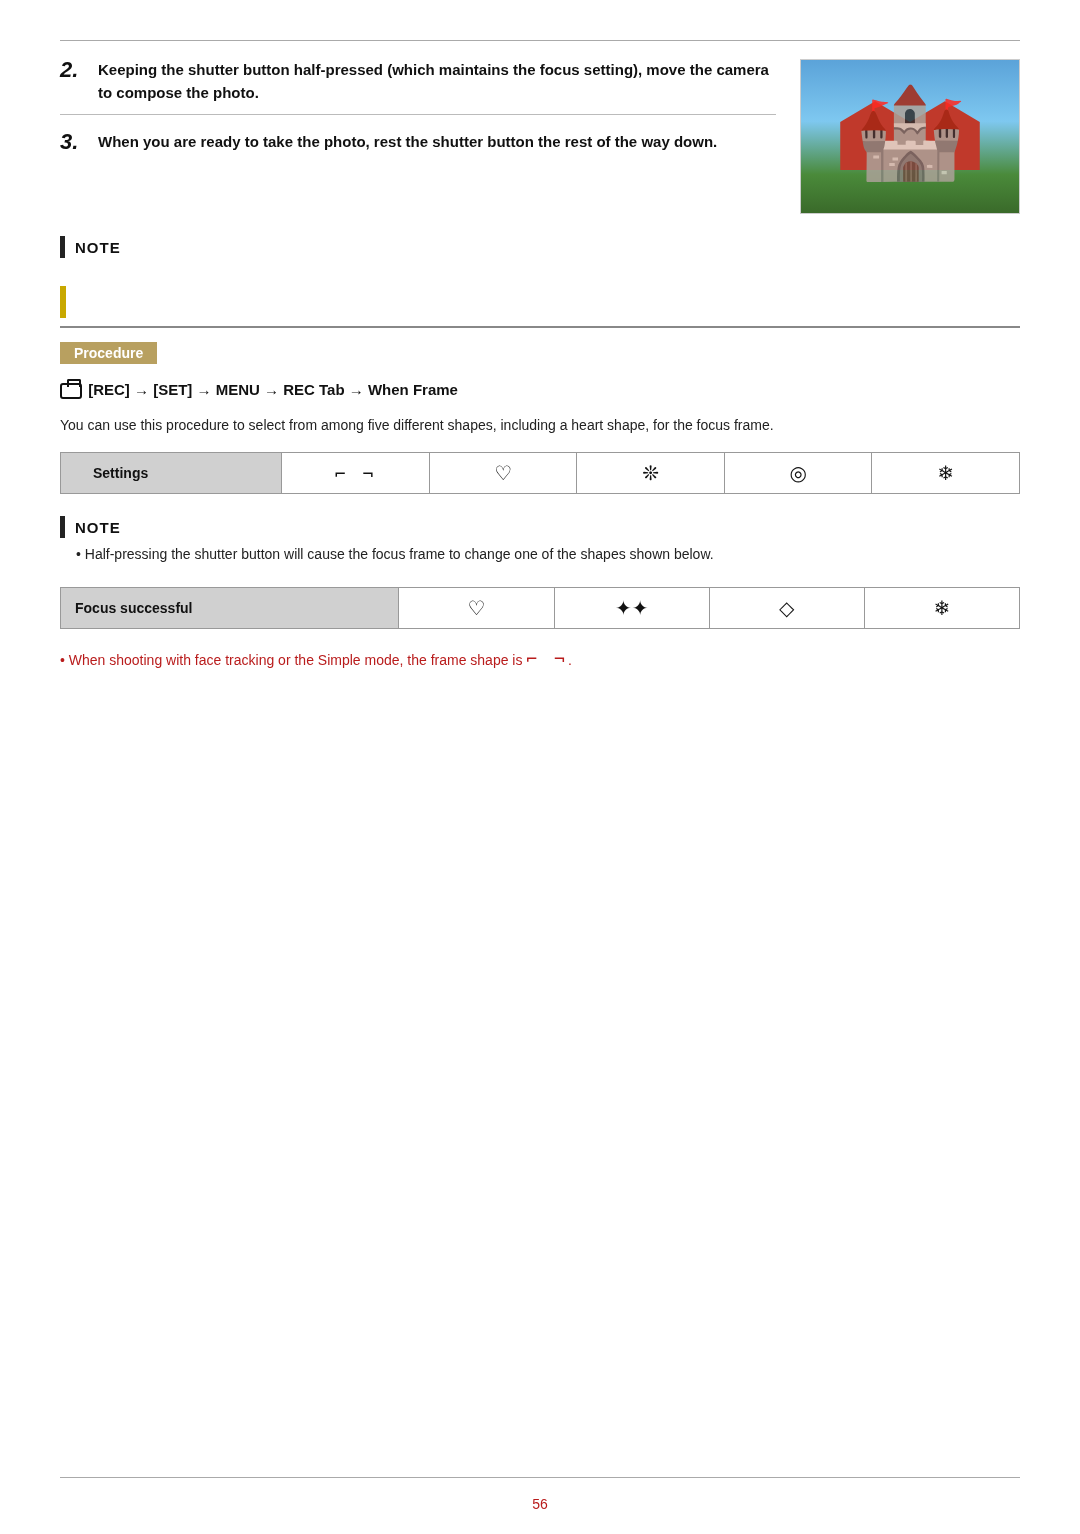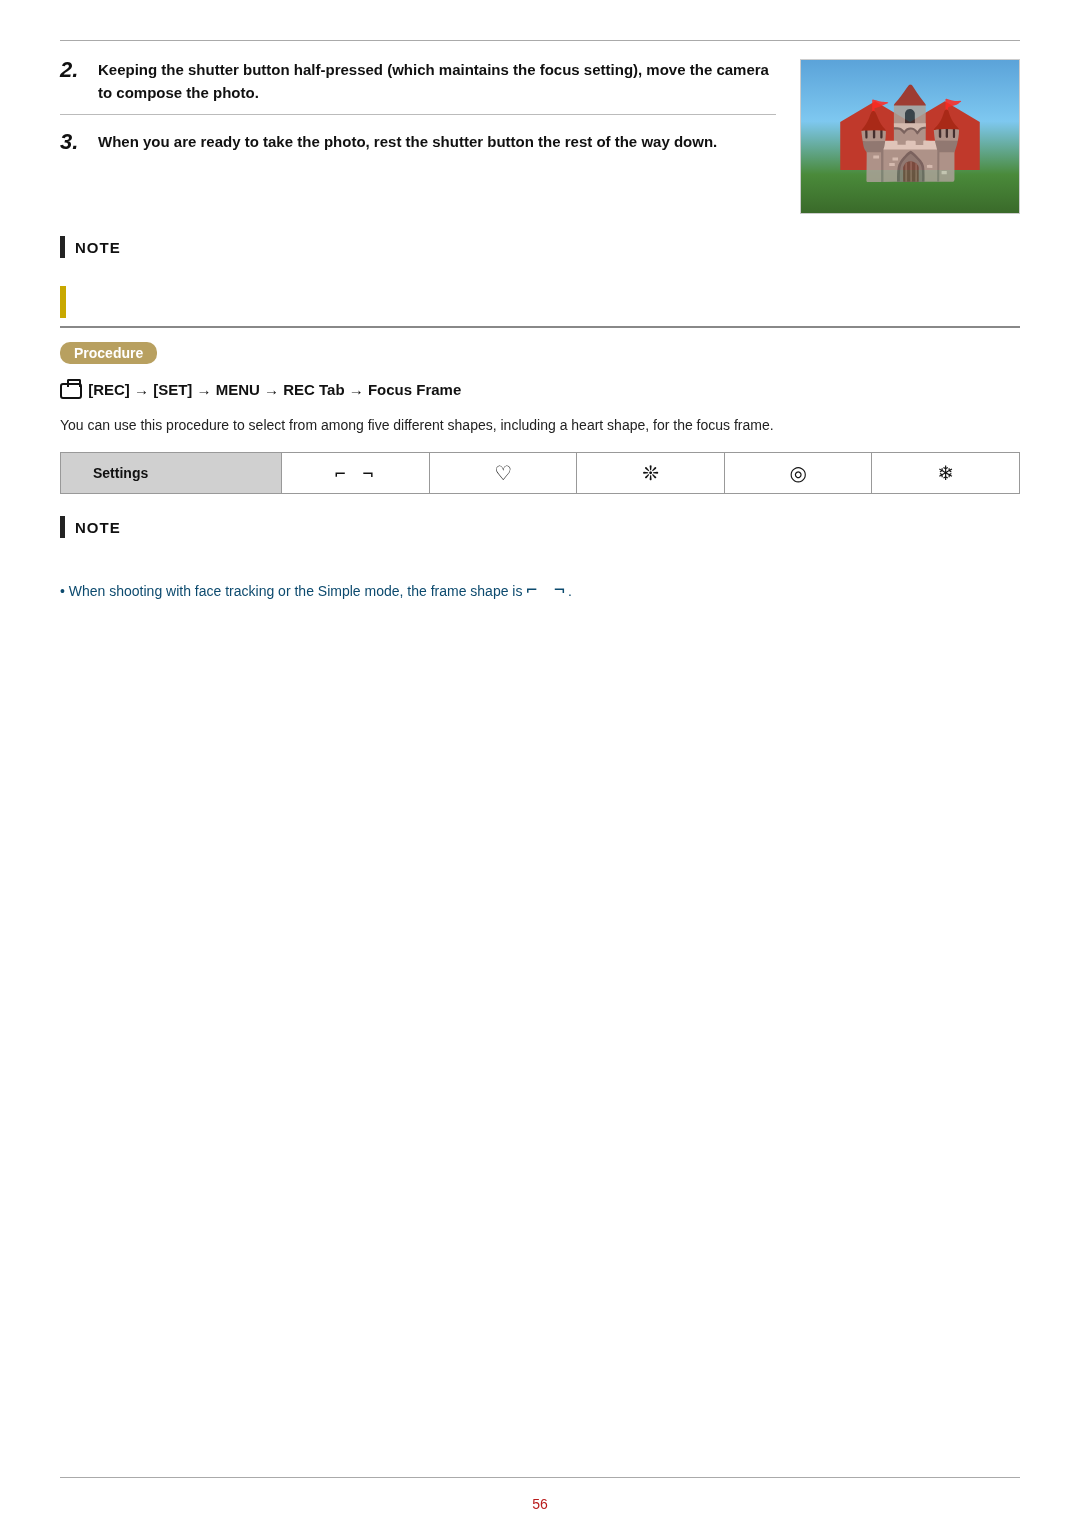--- a/index.html
+++ b/index.html
@@ -167,21 +167,21 @@
     }
 
     
     .procedure-badge {
       display: inline-block;
       background: #b8a060;
       color: #fff;
       font-weight: bold;
       font-size: 14px;
       padding: 3px 14px;
-      border-radius: 10px;
+      border-radius: 0;
       margin-bottom: 14px;
     }
 
     
     .menu-path {
       font-weight: bold;
       font-size: 15px;
       margin-bottom: 12px;
       line-height: 1.6;
     }
@@ -270,21 +270,21 @@
 
     .focus-table td.symbol-cell {
       font-size: 20px;
       width: 110px;
     }
 
     .bottom-note {
       font-size: 14px;
       line-height: 1.6;
       margin-top: 10px;
-      color: #0c4a6e;
+      color: #b91c1c;
     }
 
     .page-number {
       position: absolute;
       bottom: 22px;
       left: 50%;
       transform: translateX(-50%);
       font-size: 14px;
       color: #b91c1c;
     }
@@ -344,21 +344,21 @@
 <div class="section-heading">
   <div class="section-bar"></div>
 </div>
 
 
 <div class="procedure-badge">Procedure</div>
 
 
 <div class="menu-path">
   <span class="cam-icon"></span>
-  <span>[REC] → [SET] → MENU → REC Tab → Focus Frame</span>
+  <span>[REC] → [SET] → MENU → REC Tab → When Frame</span>
 </div>
 
 
 <p class="desc-text">You can use this procedure to select from among five different shapes, including a heart shape, for the focus frame.</p>
 
 
 <table class="settings-table">
   <tbody>
       <tr>
     <td class="label-cell">Settings</td>
@@ -374,25 +374,33 @@
   </table>
 
 
 <div class="note-section">
   <div class="note-header">
     <div class="note-bar"></div>
     <div class="note-title-line">
       <span class="note-title">NOTE</span>
     </div>
   </div>
+  <p class="note-bullet">• <span>Half-pressing the shutter button will cause the focus frame to change one of the shapes shown below.</span></p>
 </div>
 
 
 <table class="focus-table">
   <tbody>
+      <tr>
+    <td class="label-cell">Focus successful</td>
+    <td class="symbol-cell">♡</td>
+    <td class="symbol-cell">✦✦</td>
+    <td class="symbol-cell">◇</td>
+    <td class="symbol-cell">❄</td>
+  </tr>
 </tbody>
   </table>
 
 
 <p class="bottom-note">
   • When shooting with face tracking or the Simple mode, the frame shape is <span class="bracket-symbol">⌐ ¬</span>.
 </p>
 
 
 <div class="bottom-divider"></div>

